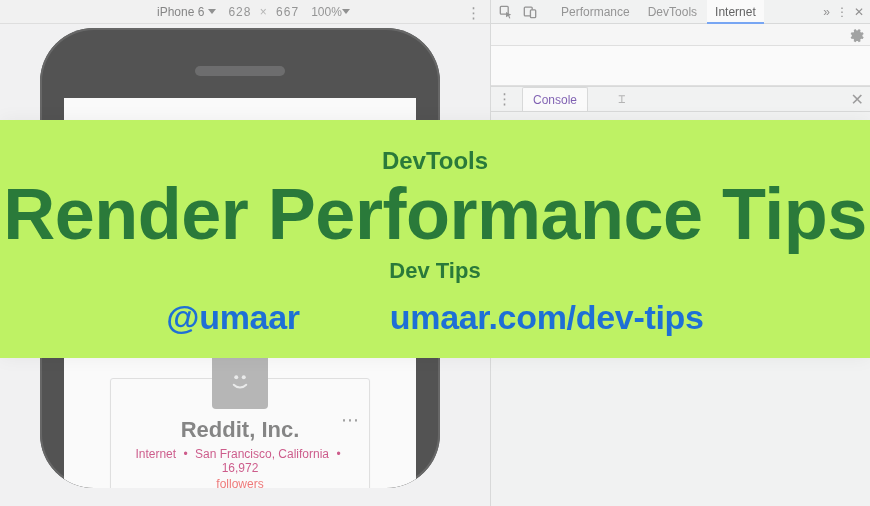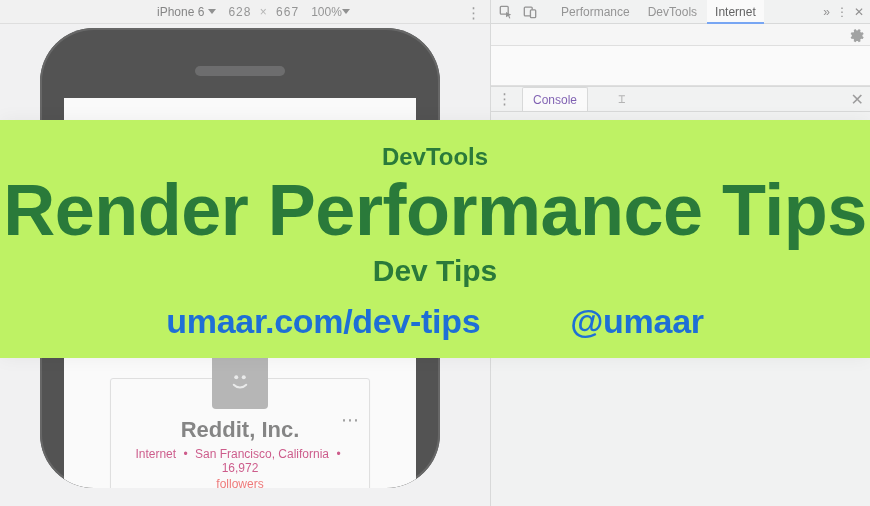--- a/index.html
+++ b/index.html
@@ -98,21 +98,21 @@
 
   
   .overlay {
     position:absolute; left:0; right:0; top:120px; height:238px;
     background:#bef264; box-shadow: 0 0 18px rgba(0,0,0,0.05);
     display:flex; flex-direction:column; align-items:center; justify-content:center;
     text-align:center;
   }
   .ov-line1 { color:#2a7a3a; font-weight:700; font-size:24px; margin-top:6px;}
   .ov-title { color:#2a7a3a; font-weight:700; font-size:72px; line-height:1.05; margin-top:2px; letter-spacing:-0.5px;}
-  .ov-line3 { color:#2a7a3a; font-weight:700; font-size:30px; margin-top:6px;}
+  .ov-line3 { color:#2a7a3a; font-weight:700; font-size:22px; margin-top:6px;}
   .ov-links { display:flex; gap:90px; margin-top:14px; color:#1e6fd6; font-weight:700; font-size:34px;}
   .ov-links span { letter-spacing:-0.3px;}
 </style>
 </head>
 <body>
 
 <div class="bg">
 
   <div class="device-toolbar">
     <span class="dropdown">
@@ -198,16 +198,16 @@
       <span class="close">✕</span>
     </div>
   </div>
 </div>
 
 <div class="overlay">
   <div class="ov-line1">DevTools</div>
   <div class="ov-title">Render Performance Tips</div>
   <div class="ov-line3">Dev Tips</div>
   <div class="ov-links">
+    <span>@umaar</span>
     <span>umaar.com/dev-tips</span>
-    <span>@umaar</span>
   </div>
 </div>
 
 </body></html>

